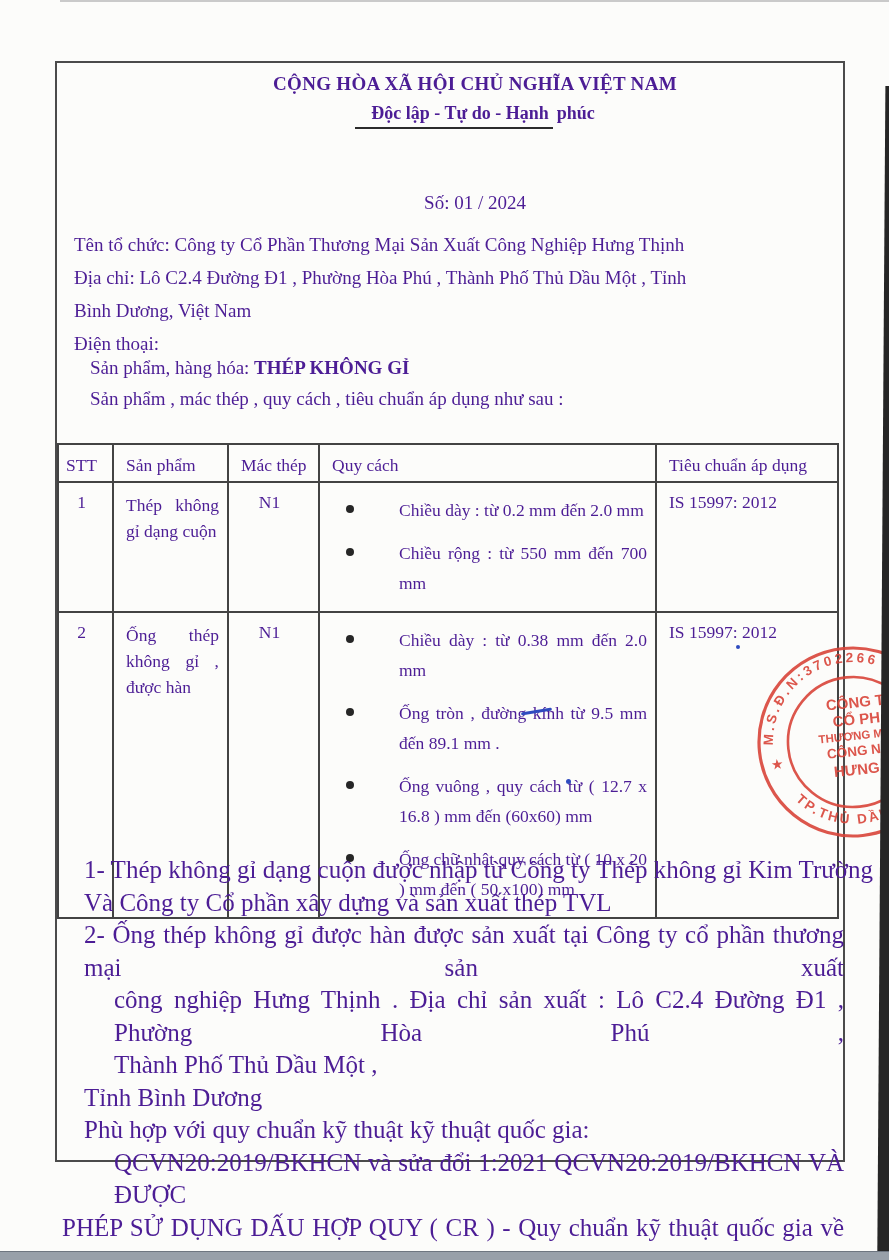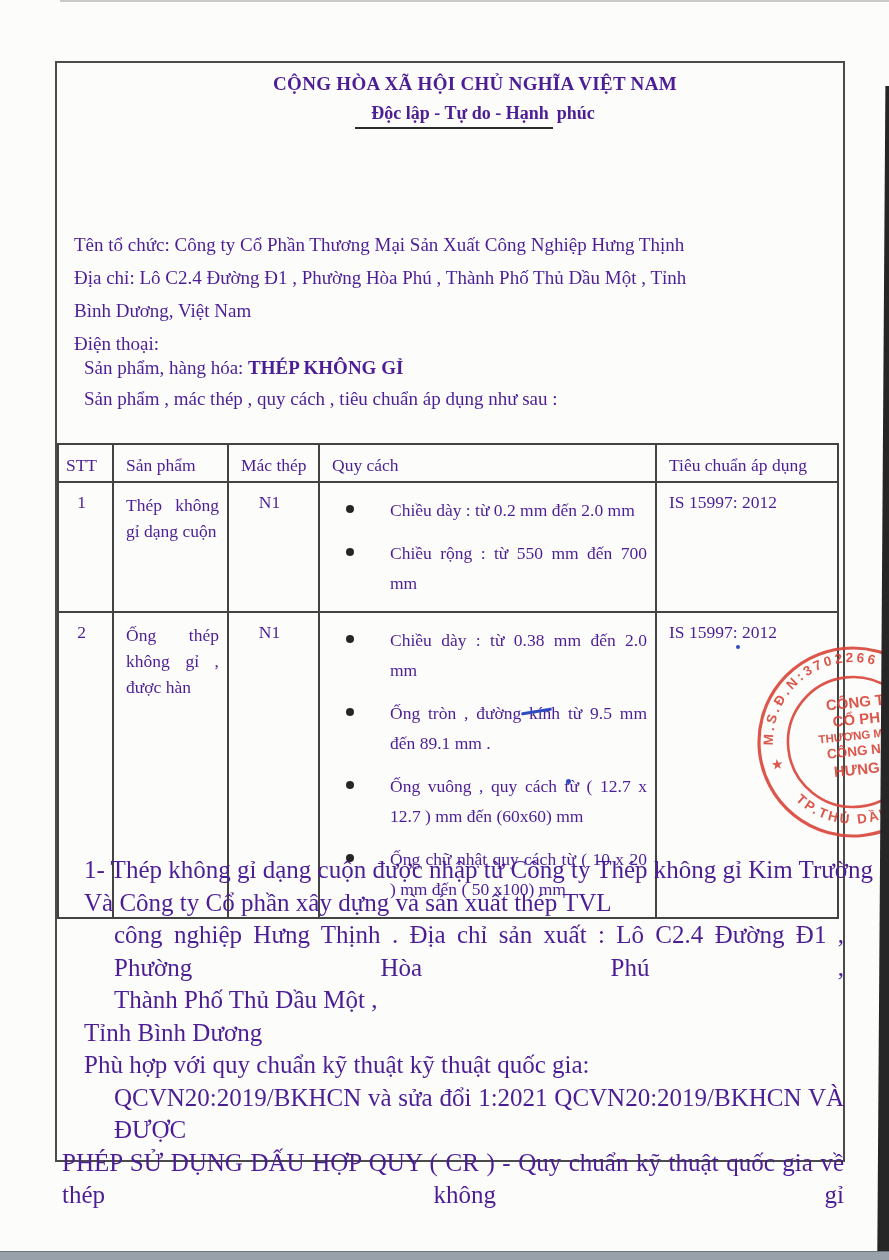--- a/index.html
+++ b/index.html
@@ -19,35 +19,35 @@
   .centered { position:absolute; left:75px; width:800px; text-align:center; }
   .gov-header { top:73px; font-weight:bold; font-size:19px; letter-spacing:.3px; }
   .motto { top:103px; font-size:18px; font-weight:bold; }
   .motto .u { display:inline-block; border-bottom:2.5px solid #2b2b2b; padding:0 4px 3px 16px; }
   .motto .tail { padding-left:4px; }
   .doc-title { top:150px; font-size:25px; font-weight:bold; letter-spacing:.8px; }
   .doc-no { top:192px; font-size:19px; }
 
   .intro { position:absolute; left:74px; top:228px; width:740px; font-size:19px; line-height:33px; }
   .intro .line { white-space:nowrap; }
-  .product-block { position:absolute; left:84px; top:352px; width:730px; font-size:19px; line-height:31px; }
+  .product-block { position:absolute; left:90px; top:352px; width:730px; font-size:19px; line-height:31px; }
   .product-block .line { white-space:nowrap; }
   .bold { font-weight:bold; }
 
   table.spec-table { position:absolute; left:57px; top:443px; border-collapse:collapse; table-layout:fixed; width:780px; font-size:17.5px; }
   .spec-table th, .spec-table td { border:2px solid #434343; vertical-align:top; font-weight:normal; text-align:left; padding:9px 8px 0 12px; }
   .spec-table thead th { height:26px; padding-top:10px; }
   .spec-table .c { text-align:center; padding-left:2px; padding-right:10px; }
   .spec-table tr.r1 > td { height:84px; }
   .spec-table tr.r2 > td { height:224px; }
   .pline { line-height:26px; }
   .stretch { text-align:justify; text-align-last:justify; }
   .spec { display:flex; margin:3px 0 13px 0; }
   .bullet { flex:none; width:8px; height:8px; border-radius:50%; background:#262626; margin:10px 0 0 14px; }
-  .spec-text { flex:1; margin-left:36px; line-height:30px; }
+  .spec-text { flex:1; margin-left:45px; line-height:30px; }
   .spec-line.plain { white-space:nowrap; }
   .std-cell { white-space:nowrap; padding-left:10px; }
 
   .notes { position:absolute; left:62px; top:854px; width:782px; font-size:25px; line-height:32.5px; }
   .notes .n { white-space:nowrap; }
   .notes .ind1 { margin-left:22px; }
   .notes .ind2 { margin-left:52px; }
   .notes .js { white-space:normal; text-align:justify; text-align-last:justify; }
 
   .stamp { position:absolute; left:745px; top:634px; width:200px; height:216px; z-index:5; opacity:.9; }
@@ -61,20 +61,21 @@
 
 <div class="page">
 
   <div class="scan-top-line"></div>
   <div class="frame"></div>
 
   <div class="centered gov-header">CỘNG HÒA XÃ HỘI CHỦ NGHĨA VIỆT NAM</div>
   <div class="centered motto">
     <span class="u">Độc lập - Tự do - Hạnh</span><span class="tail">phúc</span>
   </div>
+  <div class="centered doc-no">Số: 01 / 2024</div>
 
   <div class="intro">
     <div class="line">Tên tổ chức: Công ty Cổ Phần Thương Mại Sản Xuất Công Nghiệp Hưng Thịnh</div>
     <div class="line">Địa chỉ: Lô C2.4 Đường Đ1 , Phường Hòa Phú , Thành Phố Thủ Dầu Một , Tỉnh</div>
     <div class="line">Bình Dương, Việt Nam</div>
     <div class="line">Điện thoại:</div>
   </div>
 
   <div class="product-block">
     <div class="line">
@@ -146,39 +147,40 @@
             <span class="bullet"></span>
             <div class="spec-text">
               <div class="spec-line stretch">Ống tròn , đường kính từ 9.5 mm</div>
               <div class="spec-line plain">đến 89.1 mm .</div>
             </div>
           </div>
           <div class="spec">
             <span class="bullet"></span>
             <div class="spec-text">
               <div class="spec-line stretch">Ống vuông , quy cách từ ( 12.7 x</div>
-              <div class="spec-line plain">12.7 ) mm đến (60x60) mm</div>
+              <div class="spec-line plain">16.8 ) mm đến (60x60) mm</div>
             </div>
           </div>
           <div class="spec">
             <span class="bullet"></span>
             <div class="spec-text">
               <div class="spec-line stretch">Ống chữ nhật quy cách từ ( 10 x 20</div>
               <div class="spec-line plain">) mm đến ( 50 x100) mm</div>
             </div>
           </div>
         </td>
         <td class="std-cell">IS 15997: 2012</td>
       </tr>
     </tbody>
   </table>
 
   <div class="notes">
     <div class="n ind1">1- Thép không gỉ dạng cuộn được nhập từ Công ty Thép không gỉ Kim Trường Hưng</div>
     <div class="n ind1">Và Công ty Cổ phần xây dựng và sản xuất thép TVL</div>
+    <div class="js ind1">2- Ống thép không gỉ được hàn được sản xuất tại Công ty cổ phần thương mại sản xuất</div>
     <div class="js ind2">công nghiệp Hưng Thịnh . Địa chỉ sản xuất : Lô C2.4 Đường Đ1 , Phường Hòa Phú ,</div>
     <div class="n ind2">Thành Phố Thủ Dầu Một ,</div>
     <div class="n ind1">Tỉnh Bình Dương</div>
     <div class="n ind1">Phù hợp với quy chuẩn kỹ thuật kỹ thuật quốc gia:</div>
     <div class="js ind2">QCVN20:2019/BKHCN và sửa đổi 1:2021 QCVN20:2019/BKHCN VÀ ĐƯỢC</div>
     <div class="js">PHÉP SỬ DỤNG DẤU HỢP QUY ( CR ) -  Quy chuẩn kỹ thuật quốc gia về thép không gỉ</div>
   </div>
 
   <svg class="stamp" viewBox="0 0 200 216" xmlns="http://www.w3.org/2000/svg">
     <defs>

